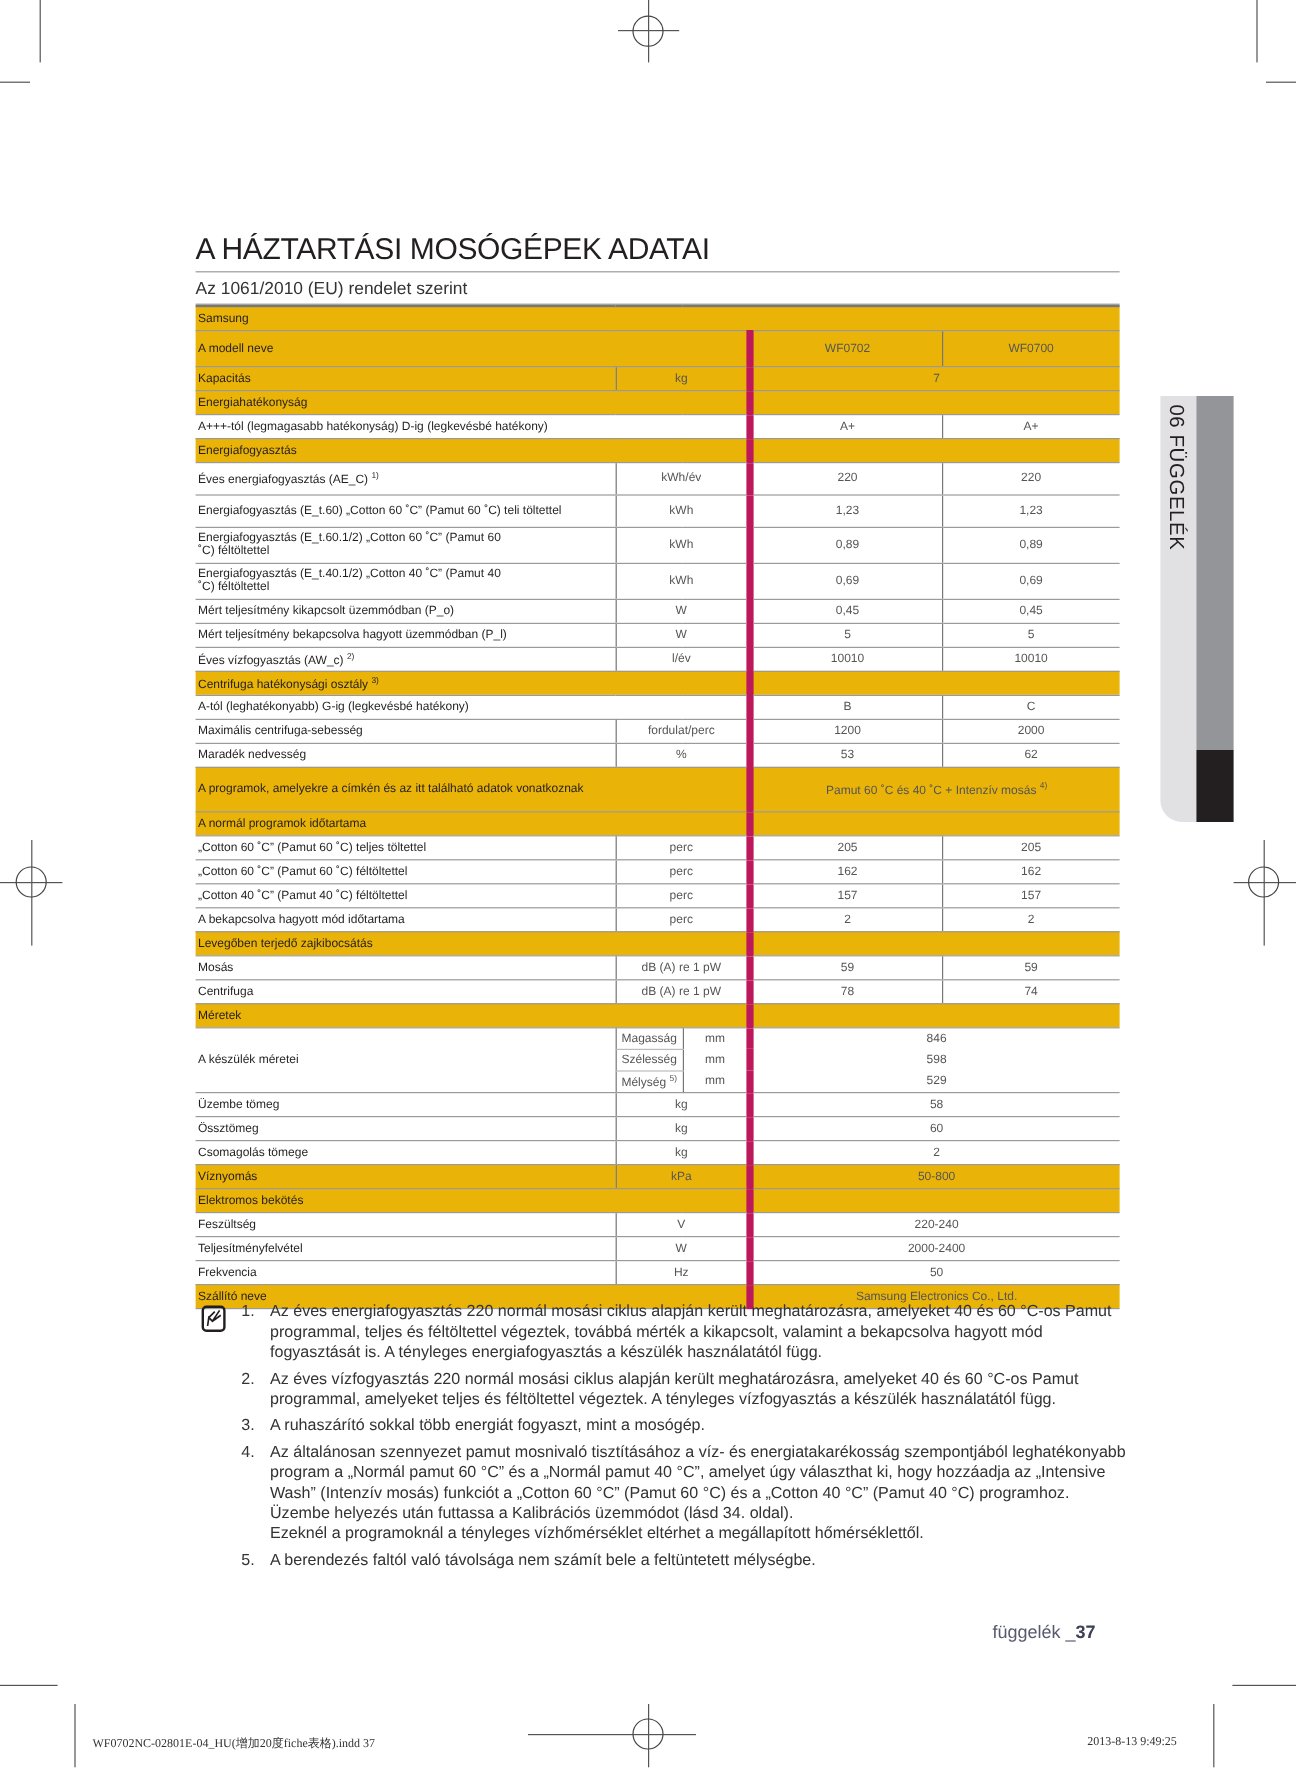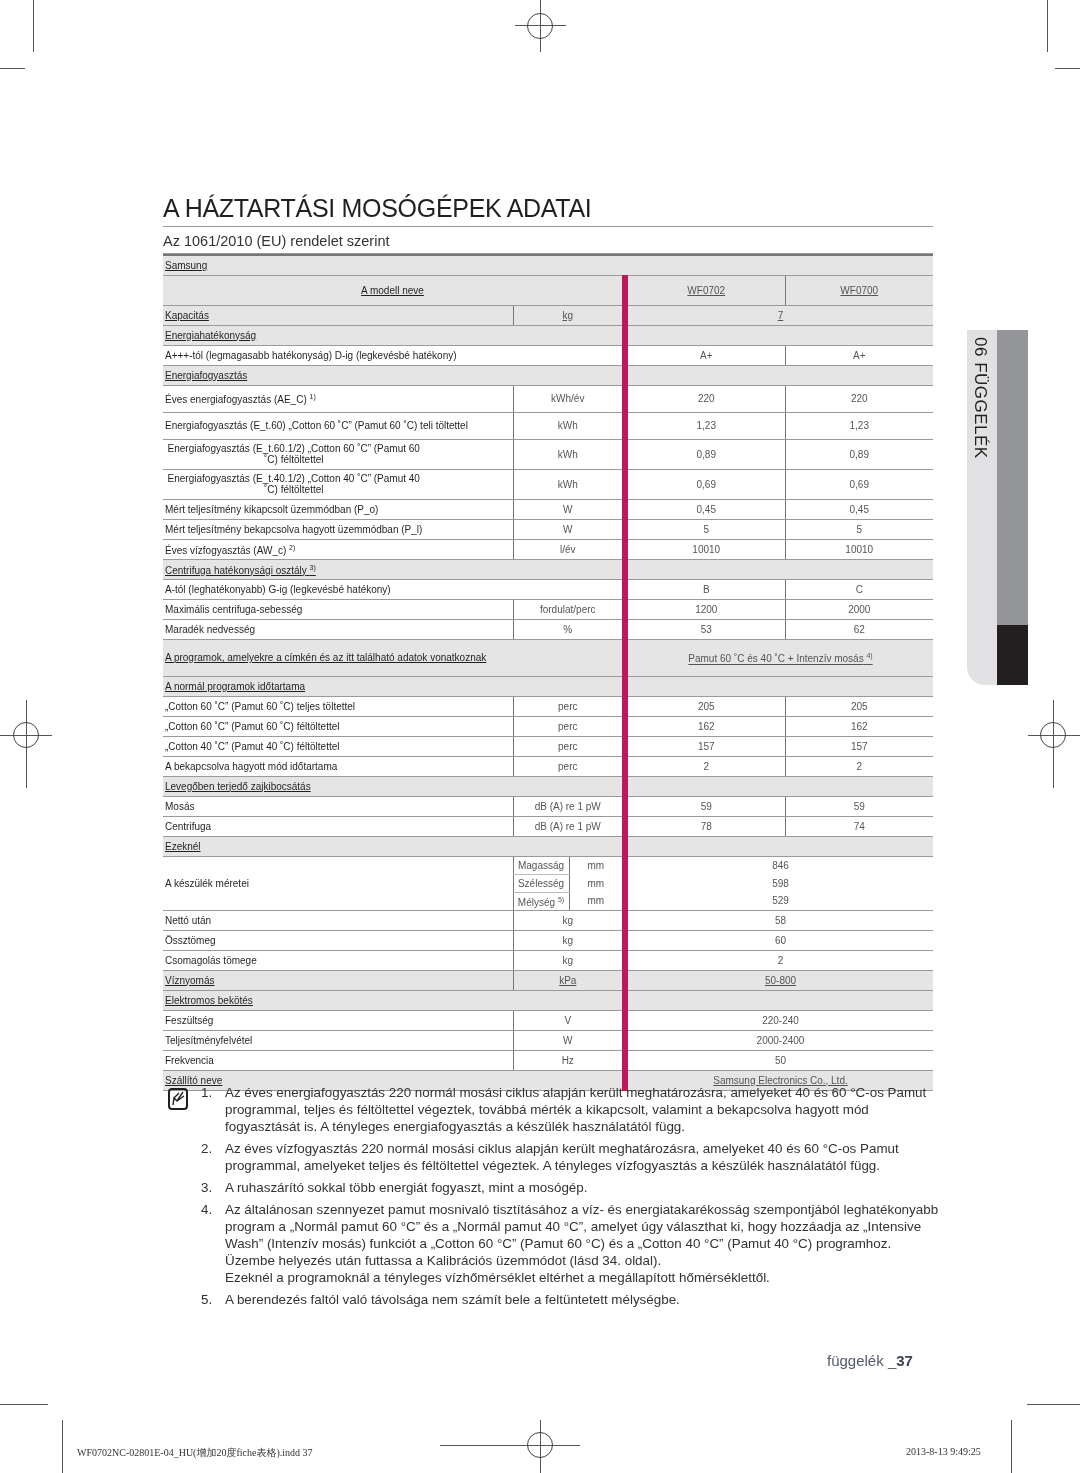--- a/index.html
+++ b/index.html
@@ -26,22 +26,22 @@
     border-collapse: collapse; font-size: 10px; color: #231f20;
     table-layout: fixed;
   }
   table.spec td {
     border-bottom: 1px solid #9a9a9a; padding: 0 2px; height: 20px;
     vertical-align: middle; line-height: 11px;
   }
   table.spec td.u, table.spec td.v { text-align: center; color: #555; font-weight: 300; }
   table.spec td.bl { border-left: 6px solid #be185d; }
   table.spec td.bl2 { border-left: 1px solid #777; }
-  table.spec tr.g td { background: #e5e5e5; text-decoration: underline; }
-  table.spec tr.tall td { height: 30px; text-align: center; }
+  table.spec tr.g td { background: #eab308; }
+  table.spec tr.tall td { height: 30px; }
   table.spec tr.mid td { height: 27px; }
   table.spec sup { font-size: 7px; }
   table.spec tr.sub td { height: 18px; }
   .dimlbl { border-left: 1px solid #777; border-right: 1px solid #777; color:#555; text-align:center; }
 
   .notes { position: absolute; left: 163px; top: 1084px; width: 780px; font-size: 13.4px; color: #333; line-height: 17px; }
   .note-icon { position: absolute; left: 5px; top: 4px; width: 20px; height: 22px; border: 2px solid #231f20; border-radius: 4px; }
   .notes ol { list-style: none; position: absolute; left: 38px; top: 0; width: 740px; }
   .notes li { position: relative; padding-left: 24px; margin-bottom: 5px; }
   .notes li .num { position: absolute; left: 0; top: 0; }
@@ -227,41 +227,41 @@
     <td class="v bl">59</td>
     <td class="v bl2">59</td>
   </tr>
   <tr>
     <td>Centrifuga</td>
     <td colspan="2" class="u bl2">dB (A) re 1 pW</td>
     <td class="v bl">78</td>
     <td class="v bl2">74</td>
   </tr>
   <tr class="g">
-    <td colspan="3">Ezeknél</td>
+    <td colspan="3">Méretek</td>
     <td colspan="2" class="bl"></td>
   </tr>
   <tr class="sub">
     <td rowspan="3">A készülék méretei</td>
     <td class="dimlbl" style="border-bottom:1px solid #bbb;">Magasság</td>
     <td class="u" style="border-bottom:none;">mm</td>
     <td colspan="2" class="v bl" style="border-bottom:none;">846</td>
   </tr>
   <tr class="sub">
     <td class="dimlbl" style="border-bottom:1px solid #bbb;">Szélesség</td>
     <td class="u" style="border-bottom:none;">mm</td>
     <td colspan="2" class="v bl" style="border-bottom:none;">598</td>
   </tr>
   <tr class="sub">
     <td class="dimlbl"><span>Mélység</span> <sup>5)</sup></td>
     <td class="u">mm</td>
     <td colspan="2" class="v bl">529</td>
   </tr>
   <tr>
-    <td>Nettó után</td>
+    <td>Üzembe tömeg</td>
     <td colspan="2" class="u bl2">kg</td>
     <td colspan="2" class="v bl">58</td>
   </tr>
   <tr>
     <td>Össztömeg</td>
     <td colspan="2" class="u bl2">kg</td>
     <td colspan="2" class="v bl">60</td>
   </tr>
   <tr>
     <td>Csomagolás tömege</td>

